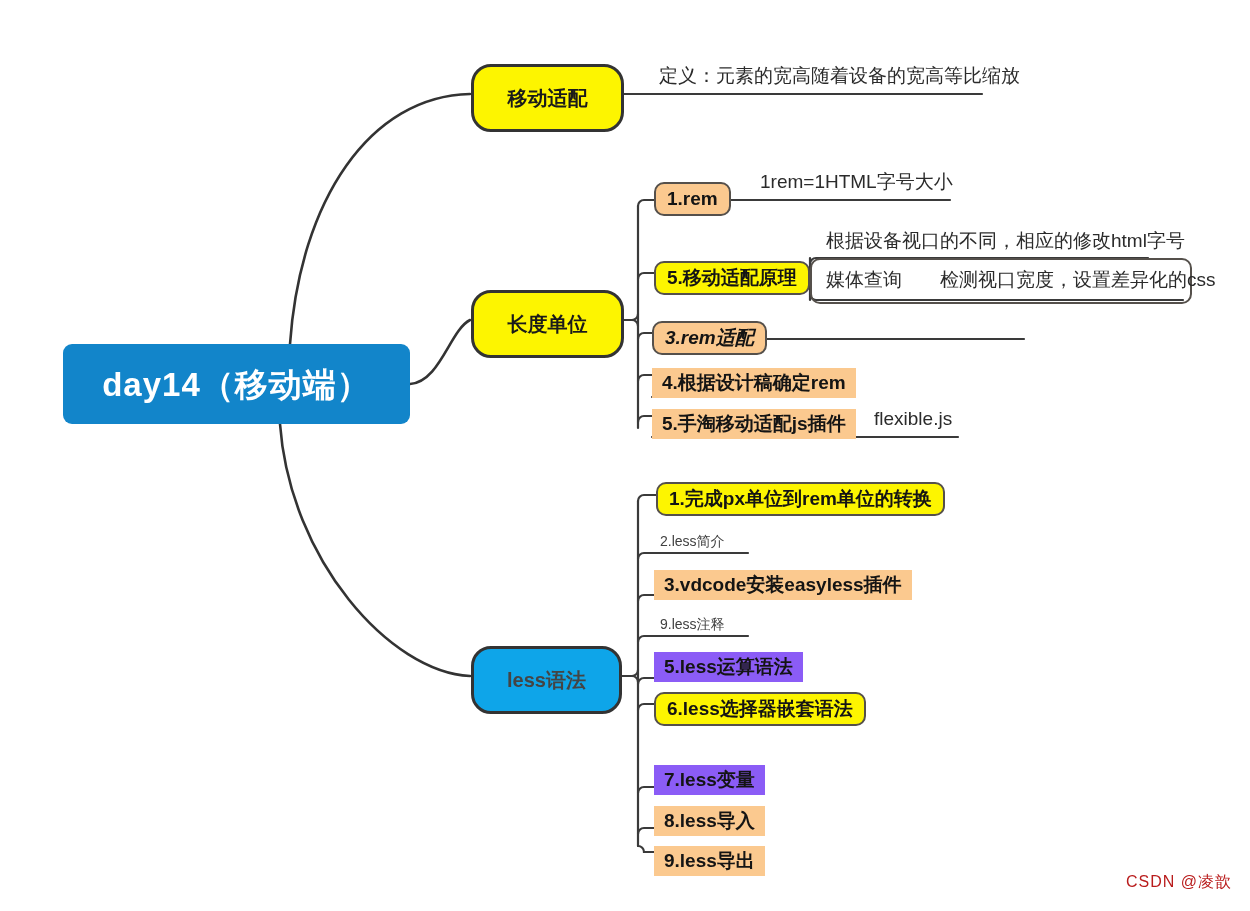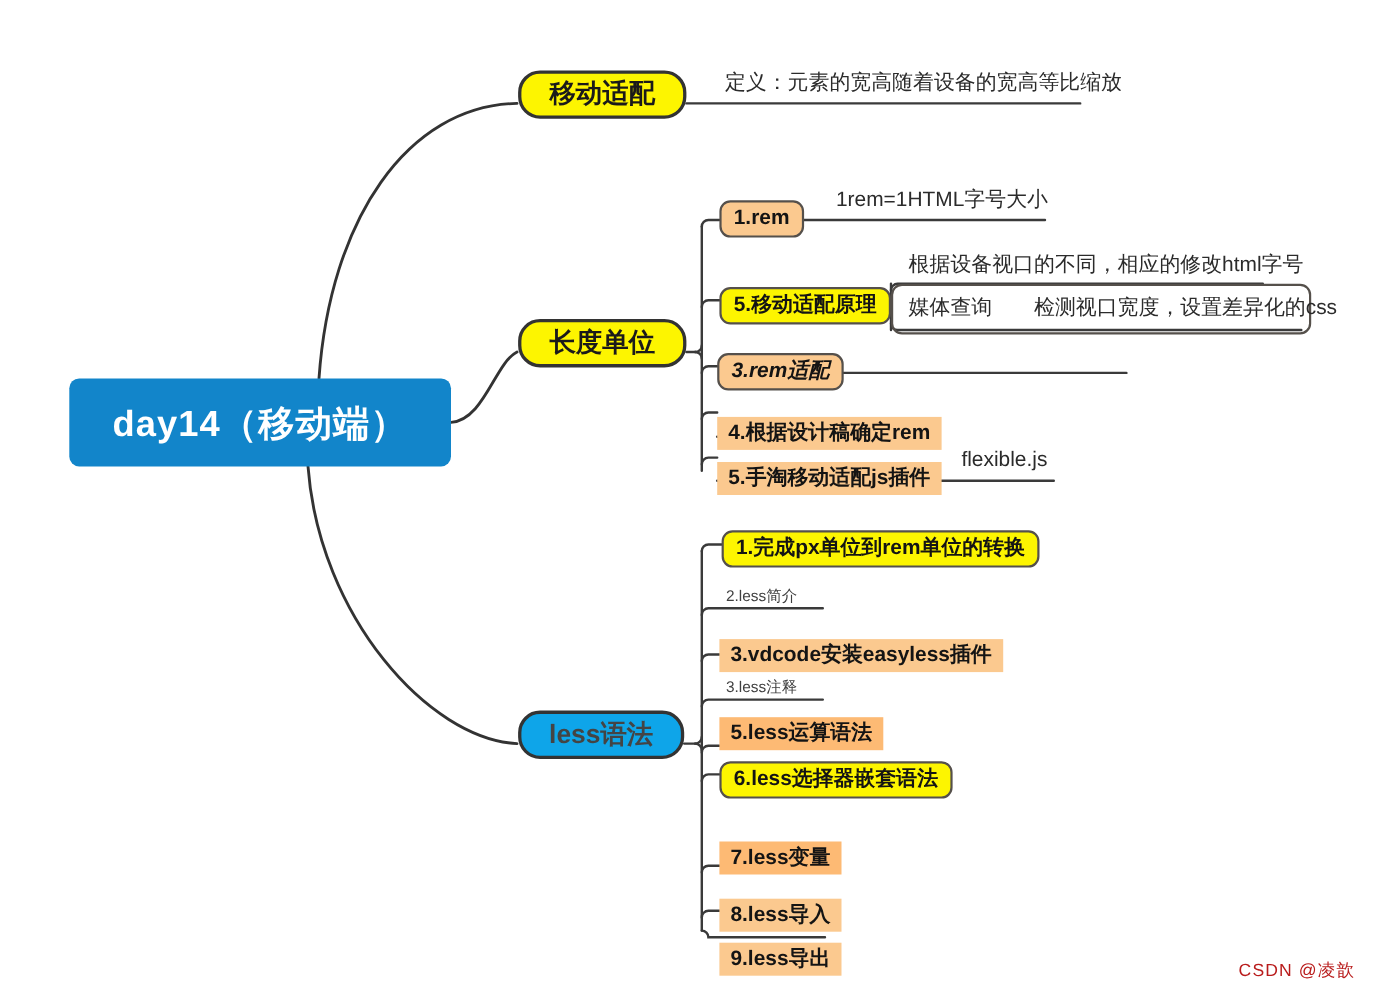--- a/index.html
+++ b/index.html
@@ -27,24 +27,24 @@
     left:63px;top:344px;width:347px;height:80px;
     background:#1285ca;
     border-radius:9px;
     color:#ffffff;
     font-size:33px;font-weight:bold;
     letter-spacing:1px;
   }
 
   
   .lvl1{
-    height:44px;
+    height:68px;
     border:3px solid #333333;
     border-radius:20px;
-    font-size:24px;font-weight:bold;
+    font-size:20px;font-weight:bold;
     color:#1a1a1a;
   }
   .lvl1.yellow{background:#fdf500;}
   .lvl1.grey{background:#0ea5e9;color:#444444;font-weight:bold;}
 
   
   .box{
     border:2px solid #55504b;
     border-radius:10px;
     padding:5px 11px 6px 11px;
@@ -54,22 +54,22 @@
   }
   .box.orange{background:#fbc98f;}
   .box.yellow{background:#fdf500;}
 
   
   .hl{
     padding:5px 10px 6px 10px;
     font-size:19px;font-weight:bold;
     color:#141414;
   }
-  .hl.orange{background:#fbc98f;margin-top:11px;}
-  .hl.yellow{background:#fdba74;}
+  .hl.orange{background:#fbc98f;}
+  .hl.yellow{background:#8b5cf6;}
 
   
   .plain{
     padding:4px 6px 5px 6px;
     font-size:14px;
     color:#404040;
     font-weight:normal;
   }
 
   
@@ -187,21 +187,21 @@
   <div class="leaf" style="left:874px;top:409px;">flexible.js</div>
 
   <div class="node lvl1 grey" style="left:471px;top:646px;width:151px;">less语法</div>
 
   <div class="node box yellow" style="left:656px;top:482px;">1.完成px单位到rem单位的转换</div>
 
   <div class="node plain" style="left:654px;top:530px;">2.less简介</div>
 
   <div class="node hl orange" style="left:654px;top:570px;">3.vdcode安装easyless插件</div>
 
-  <div class="node plain" style="left:654px;top:613px;">3.less注释</div>
+  <div class="node plain" style="left:654px;top:613px;">9.less注释</div>
 
   <div class="node hl yellow" style="left:654px;top:652px;">5.less运算语法</div>
 
   <div class="node box yellow" style="left:654px;top:692px;">6.less选择器嵌套语法</div>
 
   <div class="node hl yellow" style="left:654px;top:765px;">7.less变量</div>
 
   <div class="node hl orange" style="left:654px;top:806px;">8.less导入</div>
 
   <div class="node hl orange" style="left:654px;top:846px;">9.less导出</div>

